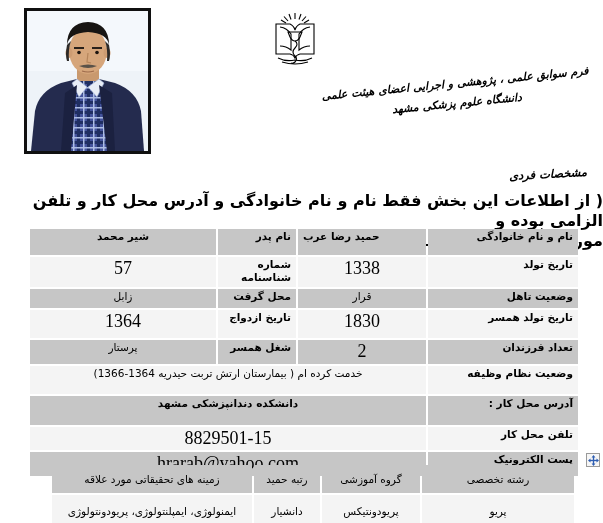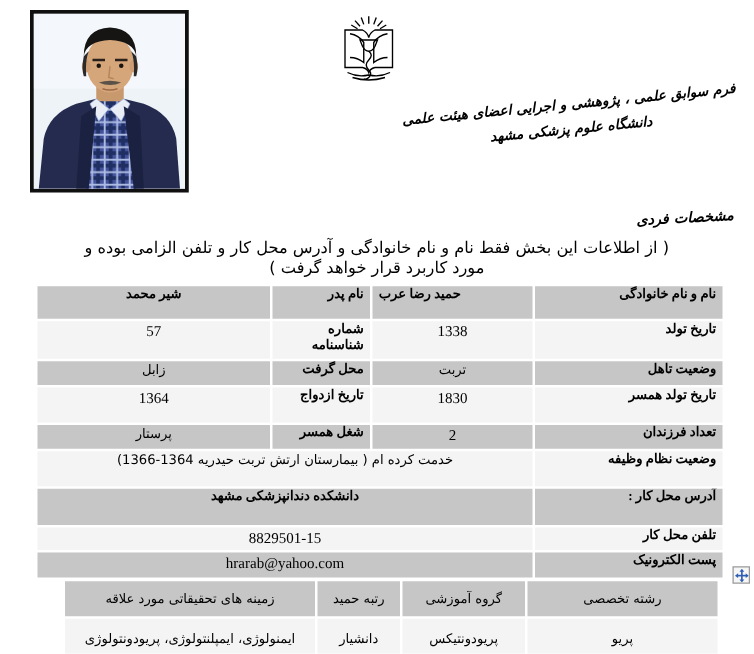--- a/index.html
+++ b/index.html
@@ -20,31 +20,31 @@
     font-style:italic;font-weight:bold;font-size:11px;line-height:1.0;
     text-align:center;direction:rtl;
   }
   .title-callig .l2{margin-top:9px;}
   .section-heading{
     position:absolute;left:498px;top:167px;width:100px;
     font-style:italic;font-weight:bold;font-size:11.5px;text-align:center;
     direction:rtl;transform:rotate(-3deg);
   }
   .note{
-    position:absolute;left:0;top:191px;width:603px;text-align:center;
-    direction:rtl;font-weight:normal;font-size:13px;line-height:1.25;
+    position:absolute;left:0;top:191px;width:603px;
+    direction:rtl;font-weight:bold;font-size:16px;line-height:1.25;
   }
   
   table{border-collapse:separate;border-spacing:2px;table-layout:fixed;}
   td{font-size:10.5px;line-height:1.2;padding:1px 5px;vertical-align:top;
      text-align:center;overflow:hidden;}
-  td.lbl{font-weight:bold;text-align:right;font-family:Liberation Serif, serif;}
+  td.lbl{font-weight:bold;text-align:right;}
   tr.gray td{background:#c6c6c6;}
   tr.light td{background:#f4f4f4;}
-  .num{font-family:"Liberation Serif",serif;font-size:12px;direction:ltr;unicode-bidi:isolate;}
+  .num{font-family:"Liberation Serif",serif;font-size:18px;direction:ltr;unicode-bidi:isolate;}
   #personal-table{position:absolute;left:28px;top:227px;width:552px;direction:rtl;}
   #academic-table{position:absolute;left:50px;top:463px;width:526px;direction:rtl;}
   #academic-table td{vertical-align:middle;}
   #academic-table td.hdr{font-weight:normal;}
   .move-handle{
     position:absolute;left:586px;top:453px;width:14px;height:14px;
     background:#f6f6f6;border:1px solid #9a9a9a;box-sizing:border-box;
     display:flex;align-items:center;justify-content:center;cursor:move;
   }
 </style>
@@ -154,21 +154,21 @@
       <td class="lbl" style="text-align:center">شیر محمد</td>
     </tr>
     <tr class="light">
       <td class="lbl" style="height:28px">تاریخ تولد</td>
       <td class="num">1338</td>
       <td class="lbl">شماره شناسنامه</td>
       <td class="num">57</td>
     </tr>
     <tr class="gray">
       <td class="lbl" style="height:17px">وضعیت تاهل</td>
-      <td>تربت</td>
+      <td>قرار</td>
       <td class="lbl">محل گرفت</td>
       <td>زابل</td>
     </tr>
     <tr class="light">
       <td class="lbl" style="height:26px">تاریخ تولد همسر</td>
       <td class="num">1830</td>
       <td class="lbl">تاریخ ازدواج</td>
       <td class="num">1364</td>
     </tr>
     <tr class="gray">

